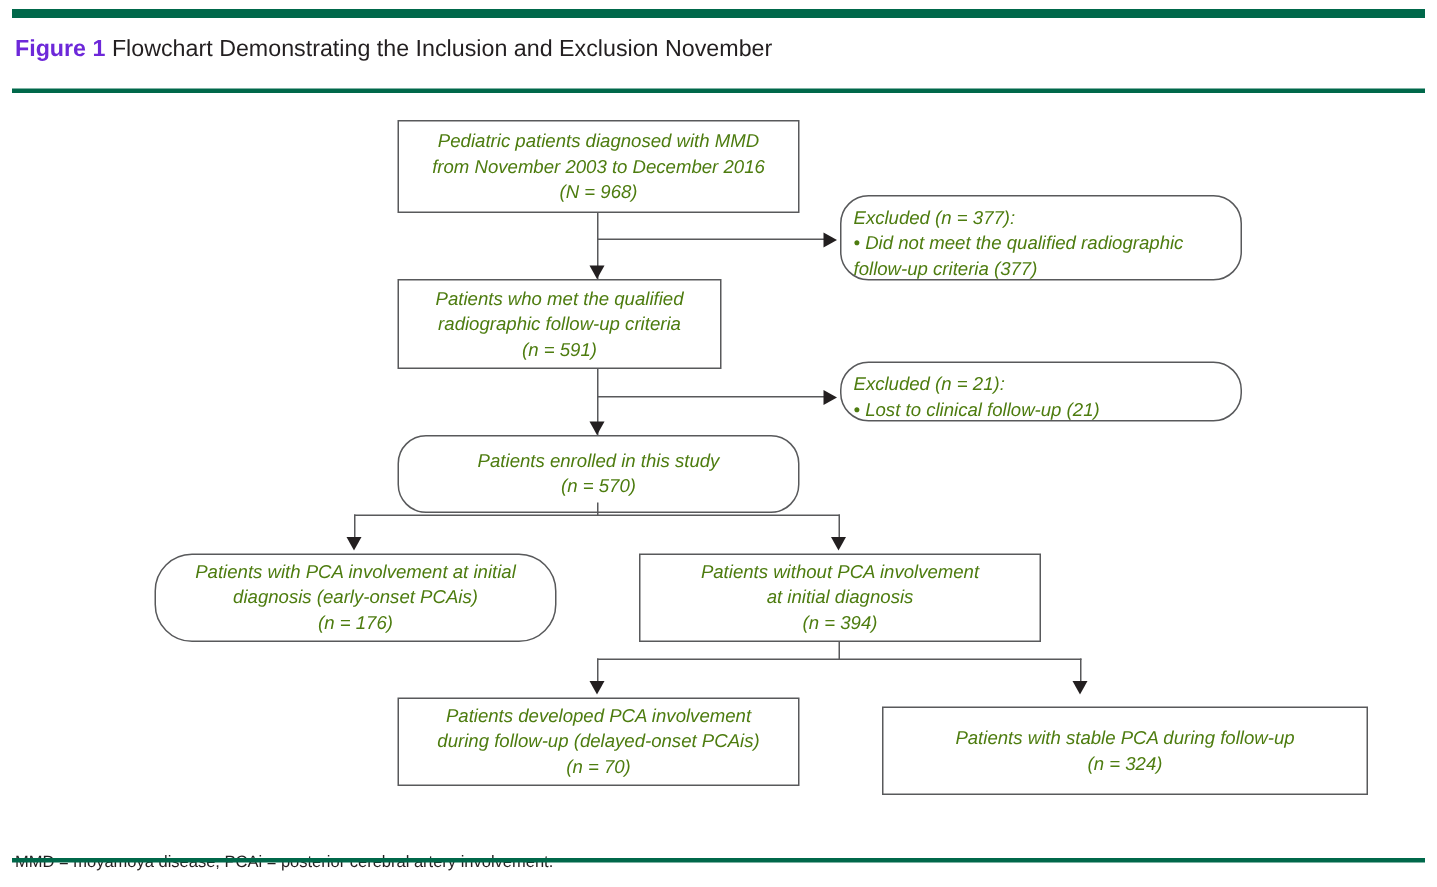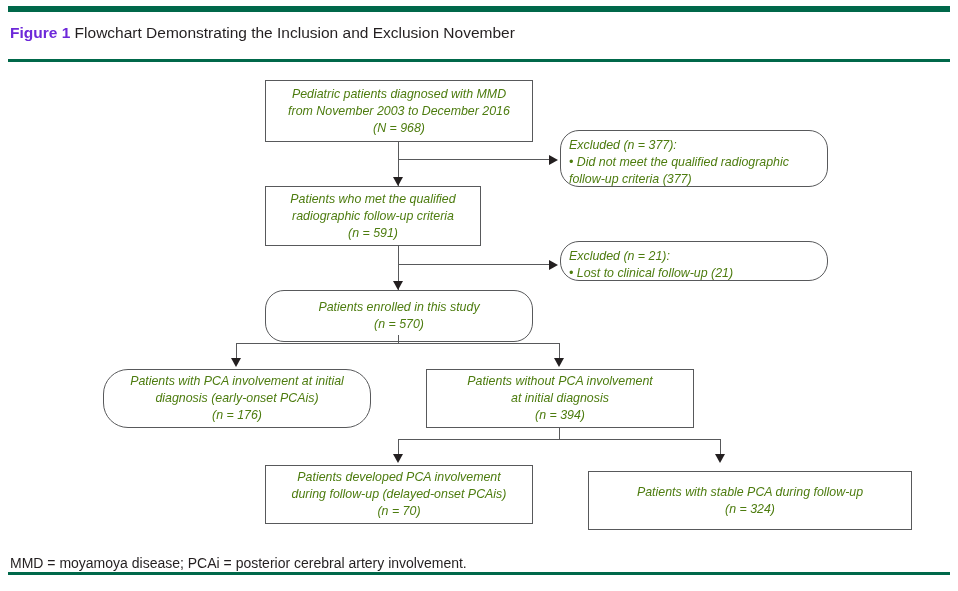--- a/index.html
+++ b/index.html
@@ -56,22 +56,22 @@
   }
   .fig-title .fig-label {
     color: #6d28d9;
     font-weight: bold;
   }
 
   
   .footnote {
     position: absolute;
     left: 10px;
-    top: 556px;
-    font-size: 14px;
+    top: 568px;
+    font-size: 11px;
     line-height: 15px;
     color: #231f20;
     white-space: nowrap;
   }
 
   
   .node {
     position: absolute;
     box-sizing: border-box;
     border: 1.3px solid #58595b;

